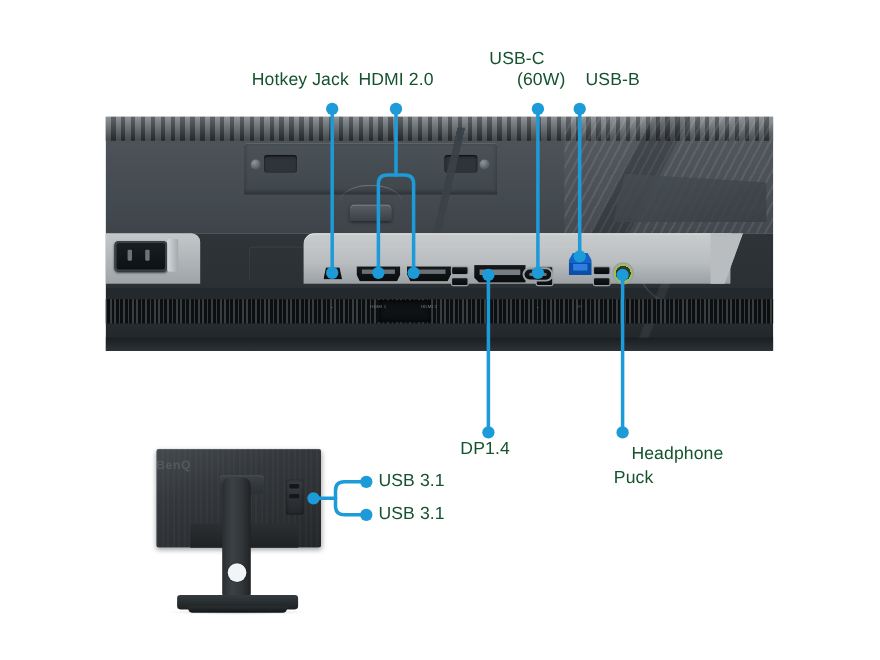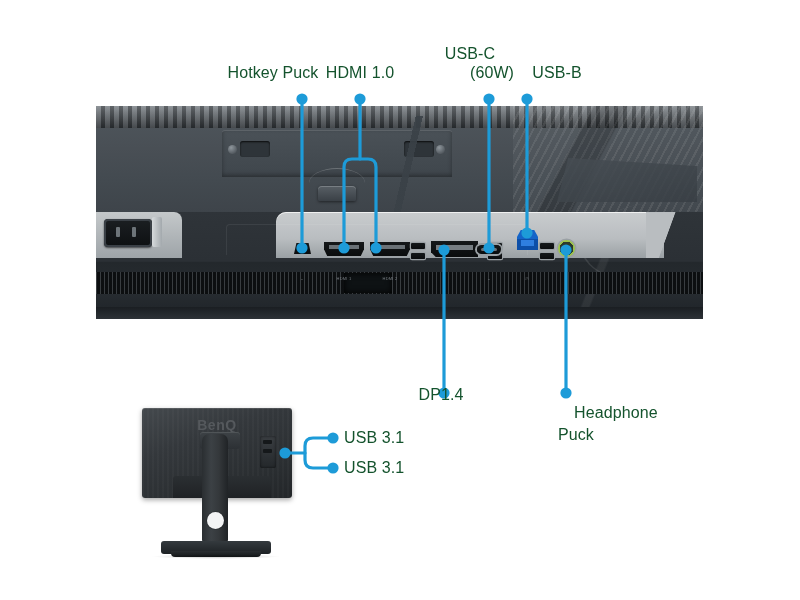--- a/index.html
+++ b/index.html
@@ -222,22 +222,22 @@
   
   #mini{position:absolute;left:137px;top:408px;width:160px;height:152px;}
   .m-panel{
     position:absolute;left:5px;top:0;width:150px;height:90px;border-radius:3px;
     background:
       repeating-linear-gradient(90deg,rgba(255,255,255,.025) 0 2px,transparent 2px 5px),
       linear-gradient(160deg,#44494d 0%,#34383c 35%,#2a2e31 75%,#232629 100%);
     box-shadow:inset 0 1px 0 rgba(255,255,255,.12),0 2px 5px rgba(0,0,0,.35);
   }
   .m-logo{
-    position:absolute;left:0;right:0;top:9px;text-align:center;
-    font-size:14px;letter-spacing:.6px;font-weight:bold;color:#55595d;
+    position:absolute;left:0;right:0;top:9px;
+    font-size:11px;letter-spacing:.6px;font-weight:bold;color:#55595d;
   }
   .m-vesa{
     position:absolute;left:58px;top:24px;width:40px;height:17px;border-radius:3px;
     background:linear-gradient(180deg,#3d4246,#2c3034);
     box-shadow:inset 0 1px 0 rgba(255,255,255,.1);
   }
   .m-io{
     position:absolute;left:118px;top:28px;width:16px;height:32px;border-radius:2px;
     background:linear-gradient(180deg,#3a3e42,#24282b);
     box-shadow:inset 0 0 3px rgba(0,0,0,.6);
@@ -375,30 +375,30 @@
       <circle cx="444" cy="393" r="5.6"></circle>
       <circle cx="566" cy="250" r="5.6"></circle>
       <circle cx="566" cy="393" r="5.6"></circle>
 
       <circle cx="285" cy="453" r="5.6"></circle>
       <circle cx="333" cy="438" r="5.6"></circle>
       <circle cx="333" cy="468" r="5.6"></circle>
     </g>
   </svg>
 
-  <div class="label ctr" style="left:273px;top:63px">Hotkey Puck</div>
-
-  <div class="label ctr" style="left:360px;top:63px">HDMI 1.0</div>
+  <div class="label ctr" style="left:273px;top:63px">Hotkey Jack</div>
+
+  <div class="label ctr" style="left:360px;top:63px">HDMI 2.0</div>
 
   <div class="label ctr" style="left:470px;top:44px">USB-C</div>
   <div class="label ctr" style="left:492px;top:63px">(60W)</div>
 
   <div class="label ctr" style="left:557px;top:63px">USB-B</div>
 
-  <div class="label ctr" style="left:441px;top:385px">DP1.4</div>
+  <div class="label ctr" style="left:441px;top:399px">DP1.4</div>
 
   <div class="label lft" style="left:574px;top:403px">Headphone</div>
   <div class="label lft" style="left:558px;top:425px">Puck</div>
 
   <div class="label lft" style="left:344px;top:428px">USB 3.1</div>
   <div class="label lft" style="left:344px;top:458px">USB 3.1</div>
 
 </div>
 
 </body></html>

